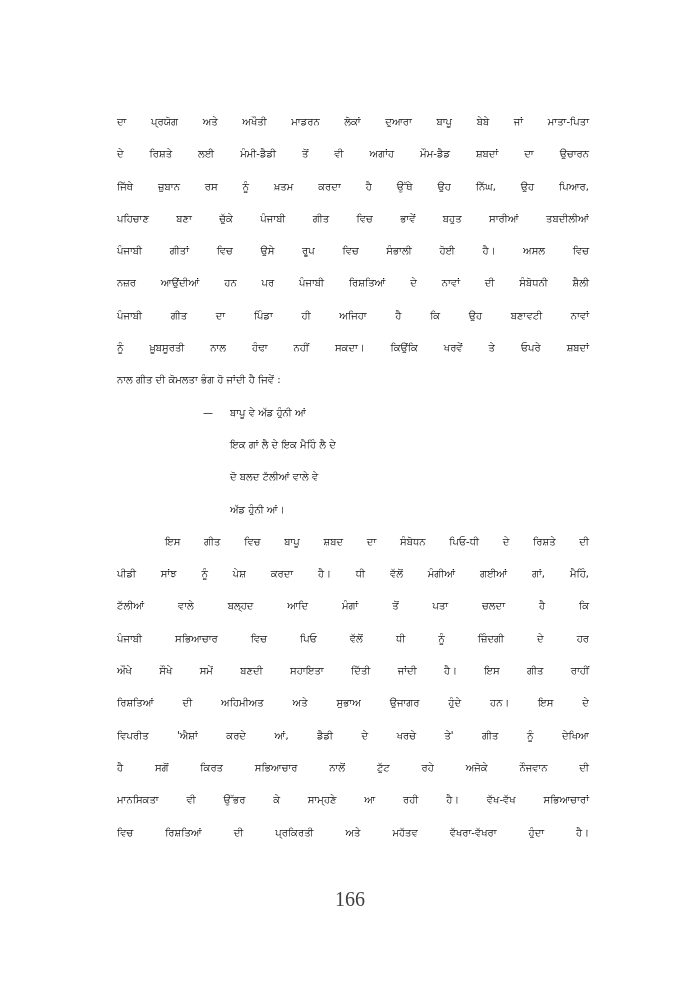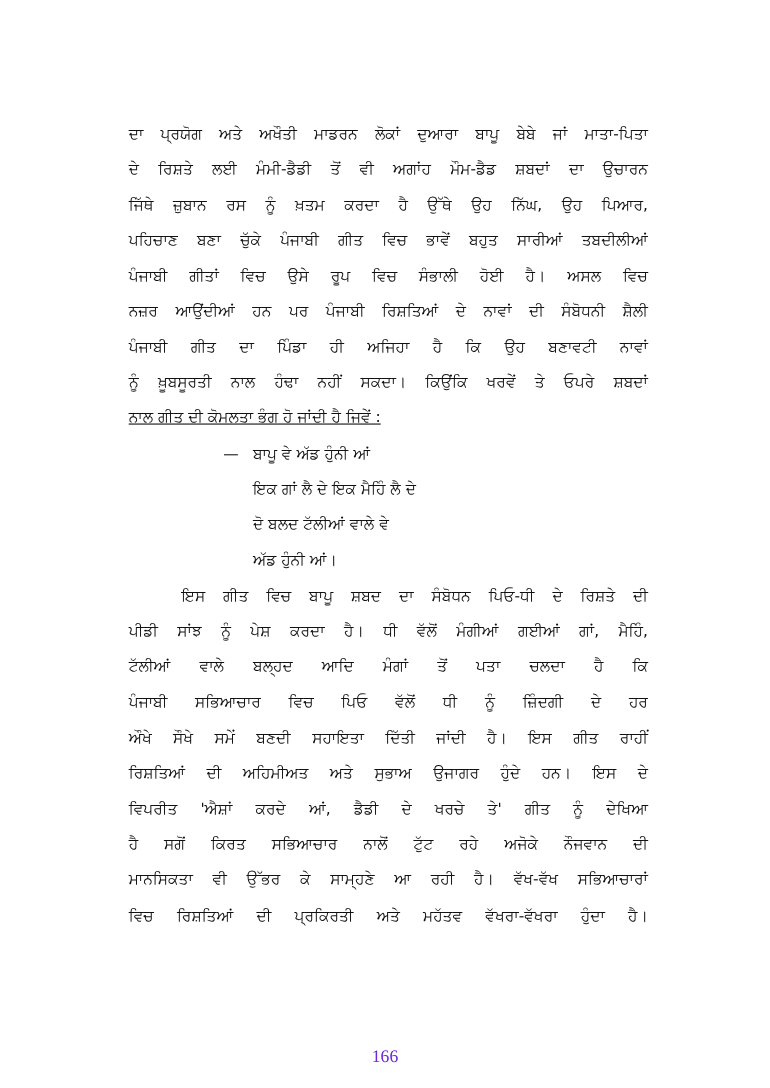--- a/index.html
+++ b/index.html
@@ -13,34 +13,33 @@
       position: relative;
       overflow: hidden;
       color: #111111;
     }
     .page {
       position: absolute;
       left: 117px;
       top: 106px;
       width: 472px;
       font-family: "DejaVu Sans", sans-serif;
-      font-size: 14px;
+      font-size: 10px;
       line-height: 32.3px;
     }
     .line {
       display: block;
       white-space: nowrap;
       text-align: justify;
       text-align-last: justify;
       height: 32.3px;
       overflow: visible;
     }
     .line.last {
       text-align-last: left;
-      text-decoration: underline;
     }
     .line.indent {
       padding-left: 48px;
     }
     .poem {
       display: block;
       position: relative;
       margin-top: 0;
     }
     .poem-line {
@@ -51,25 +50,25 @@
     }
     .poem-dash {
       position: absolute;
       left: 86px;
       top: 0;
     }
     .page-number {
       position: absolute;
       left: 0;
       width: 700px;
-      top: 952px;
+      top: 888px;
       text-align: center;
       font-family: "Liberation Serif", serif;
-      font-size: 16px;
-      color: #6d28d9;
+      font-size: 20px;
+      color: #404040;
     }
   </style>
 </head>
 <body>
 
 <div class="page">
 
   <div class="paragraph">
     <span class="line">ਦਾ ਪ੍ਰਯੋਗ ਅਤੇ ਅਖੌਤੀ ਮਾਡਰਨ ਲੋਕਾਂ ਦੁਆਰਾ ਬਾਪੂ ਬੇਬੇ ਜਾਂ ਮਾਤਾ-ਪਿਤਾ</span>
     <span class="line">ਦੇ ਰਿਸ਼ਤੇ ਲਈ ਮੰਮੀ-ਡੈਡੀ ਤੋਂ ਵੀ ਅਗਾਂਹ ਮੌਮ-ਡੈਡ ਸ਼ਬਦਾਂ ਦਾ ਉਚਾਰਨ</span>

